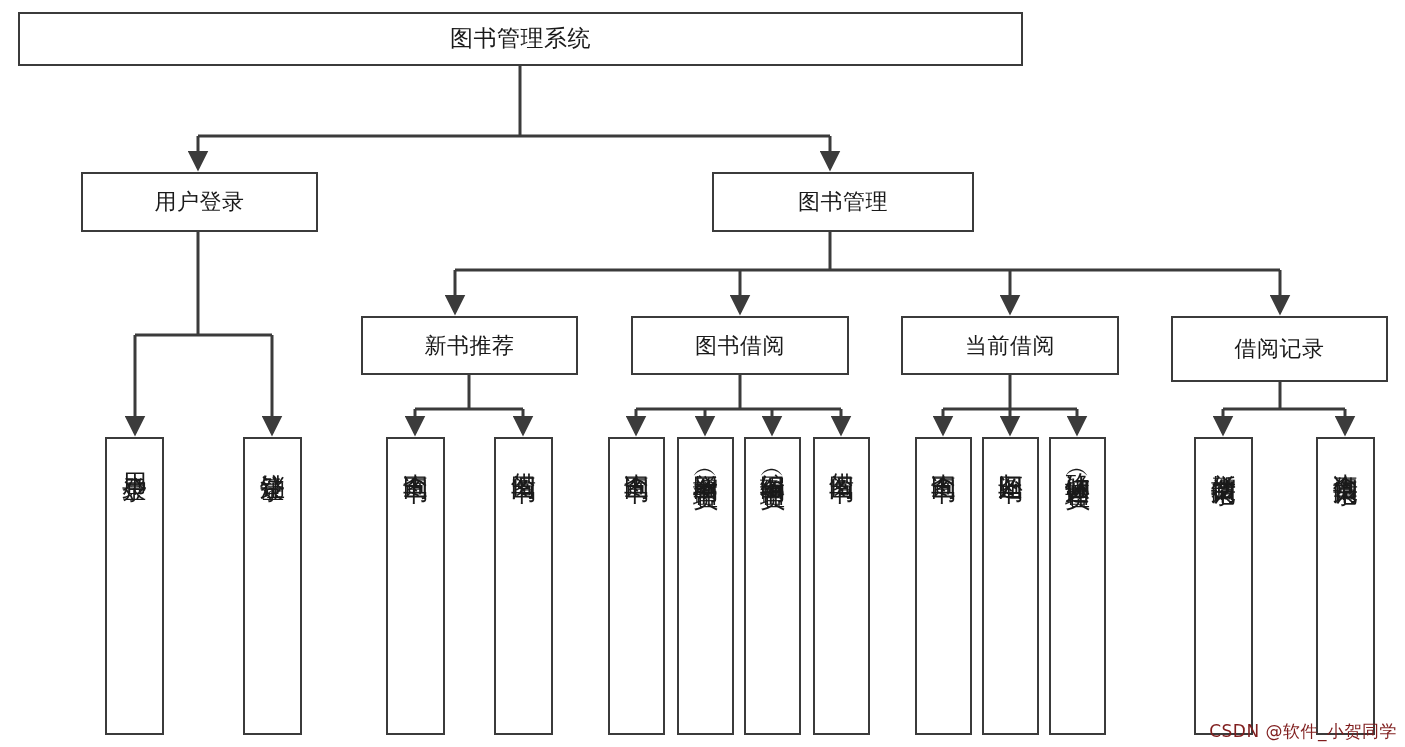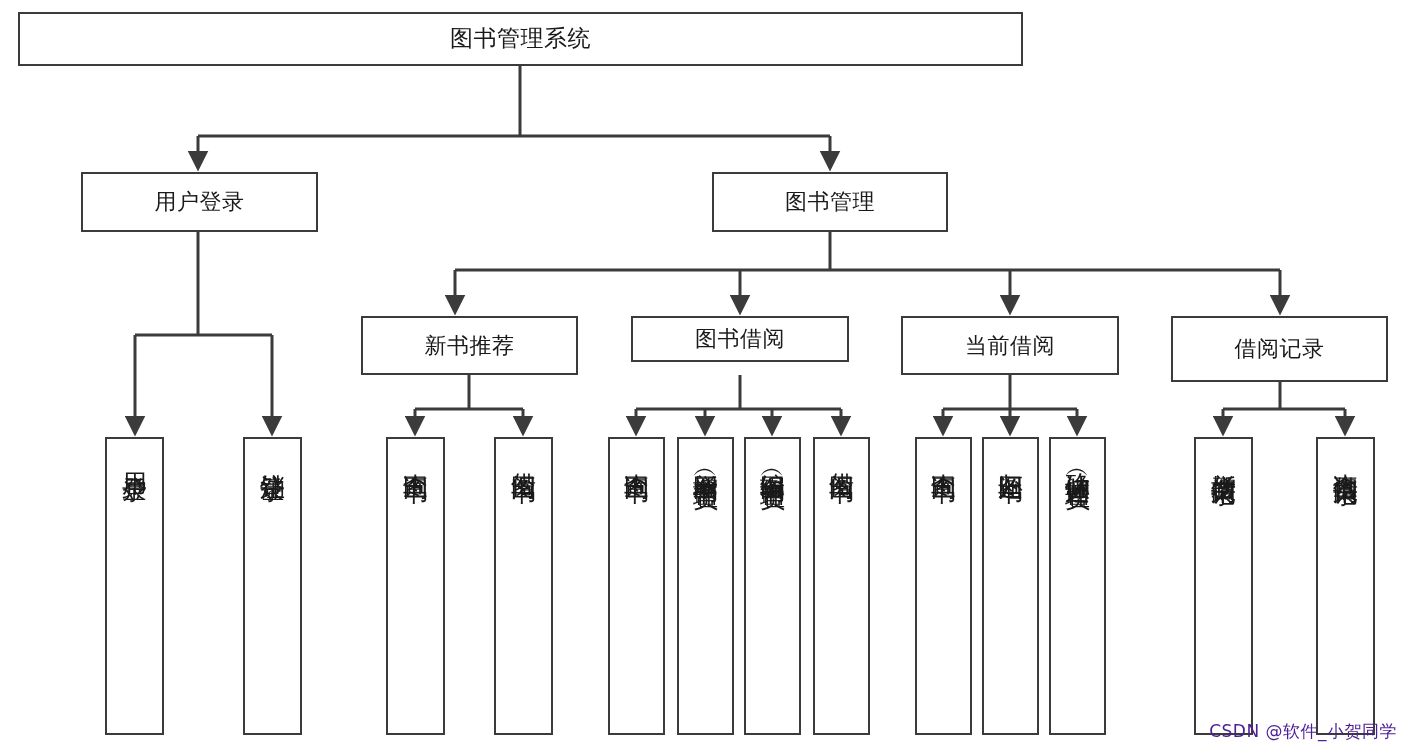--- a/index.html
+++ b/index.html
@@ -58,21 +58,21 @@
     line-height: 1;
   }
   .node.root .node-label {
     font-size: 23px;
   }
   #watermark {
     position: absolute;
     right: 8px;
     bottom: 4px;
     font-size: 17px;
-    color: #4c1d95;
+    color: #7f1d1d;
     letter-spacing: 0.5px;
     z-index: 5;
     white-space: pre;
   }
 </style>
 </head>
 <body>
 
 <div id="diagram-root">
 
@@ -126,28 +126,28 @@
     </g>
   </svg>
 
   <div class="node horizontal root" style="left:18px; top:12px; width:1005px; height:54px;">
     <span class="node-label">图书管理系统</span>
   </div>
 
   <div class="node horizontal" style="left:81px; top:172px; width:237px; height:60px;">
     <span class="node-label">用户登录</span>
   </div>
-  <div class="node horizontal" style="left:712px; top:172px; width:236px; height:60px;">
+  <div class="node horizontal" style="left:712px; top:172px; width:262px; height:60px;">
     <span class="node-label">图书管理</span>
   </div>
 
   <div class="node horizontal" style="left:361px; top:316px; width:217px; height:59px;">
     <span class="node-label">新书推荐</span>
   </div>
-  <div class="node horizontal" style="left:631px; top:316px; width:218px; height:46px;">
+  <div class="node horizontal" style="left:631px; top:316px; width:218px; height:59px;">
     <span class="node-label">图书借阅</span>
   </div>
   <div class="node horizontal" style="left:901px; top:316px; width:218px; height:59px;">
     <span class="node-label">当前借阅</span>
   </div>
   <div class="node horizontal" style="left:1171px; top:316px; width:217px; height:66px;">
     <span class="node-label">借阅记录</span>
   </div>
 
   <div class="node vertical" style="left:105px; top:437px; width:59px; height:298px;">

